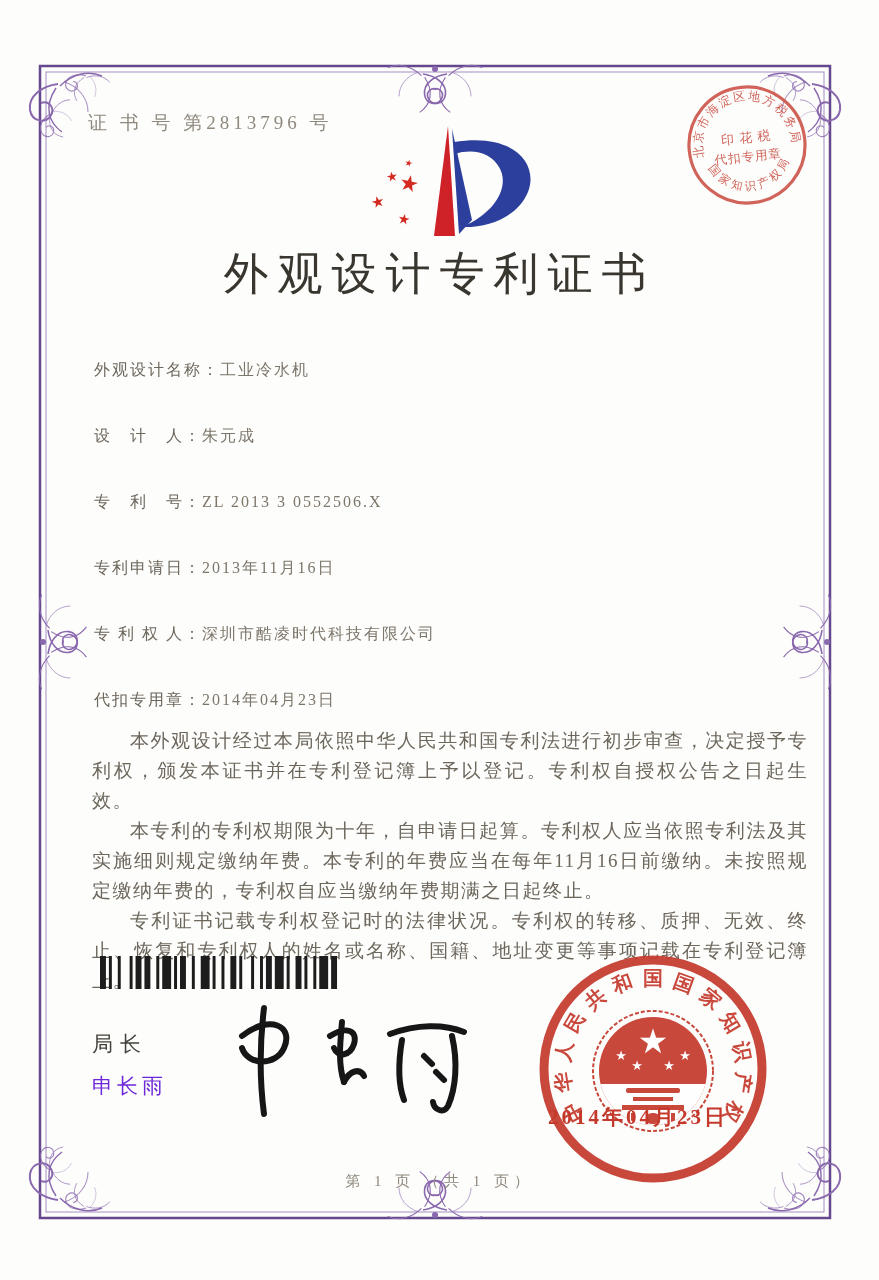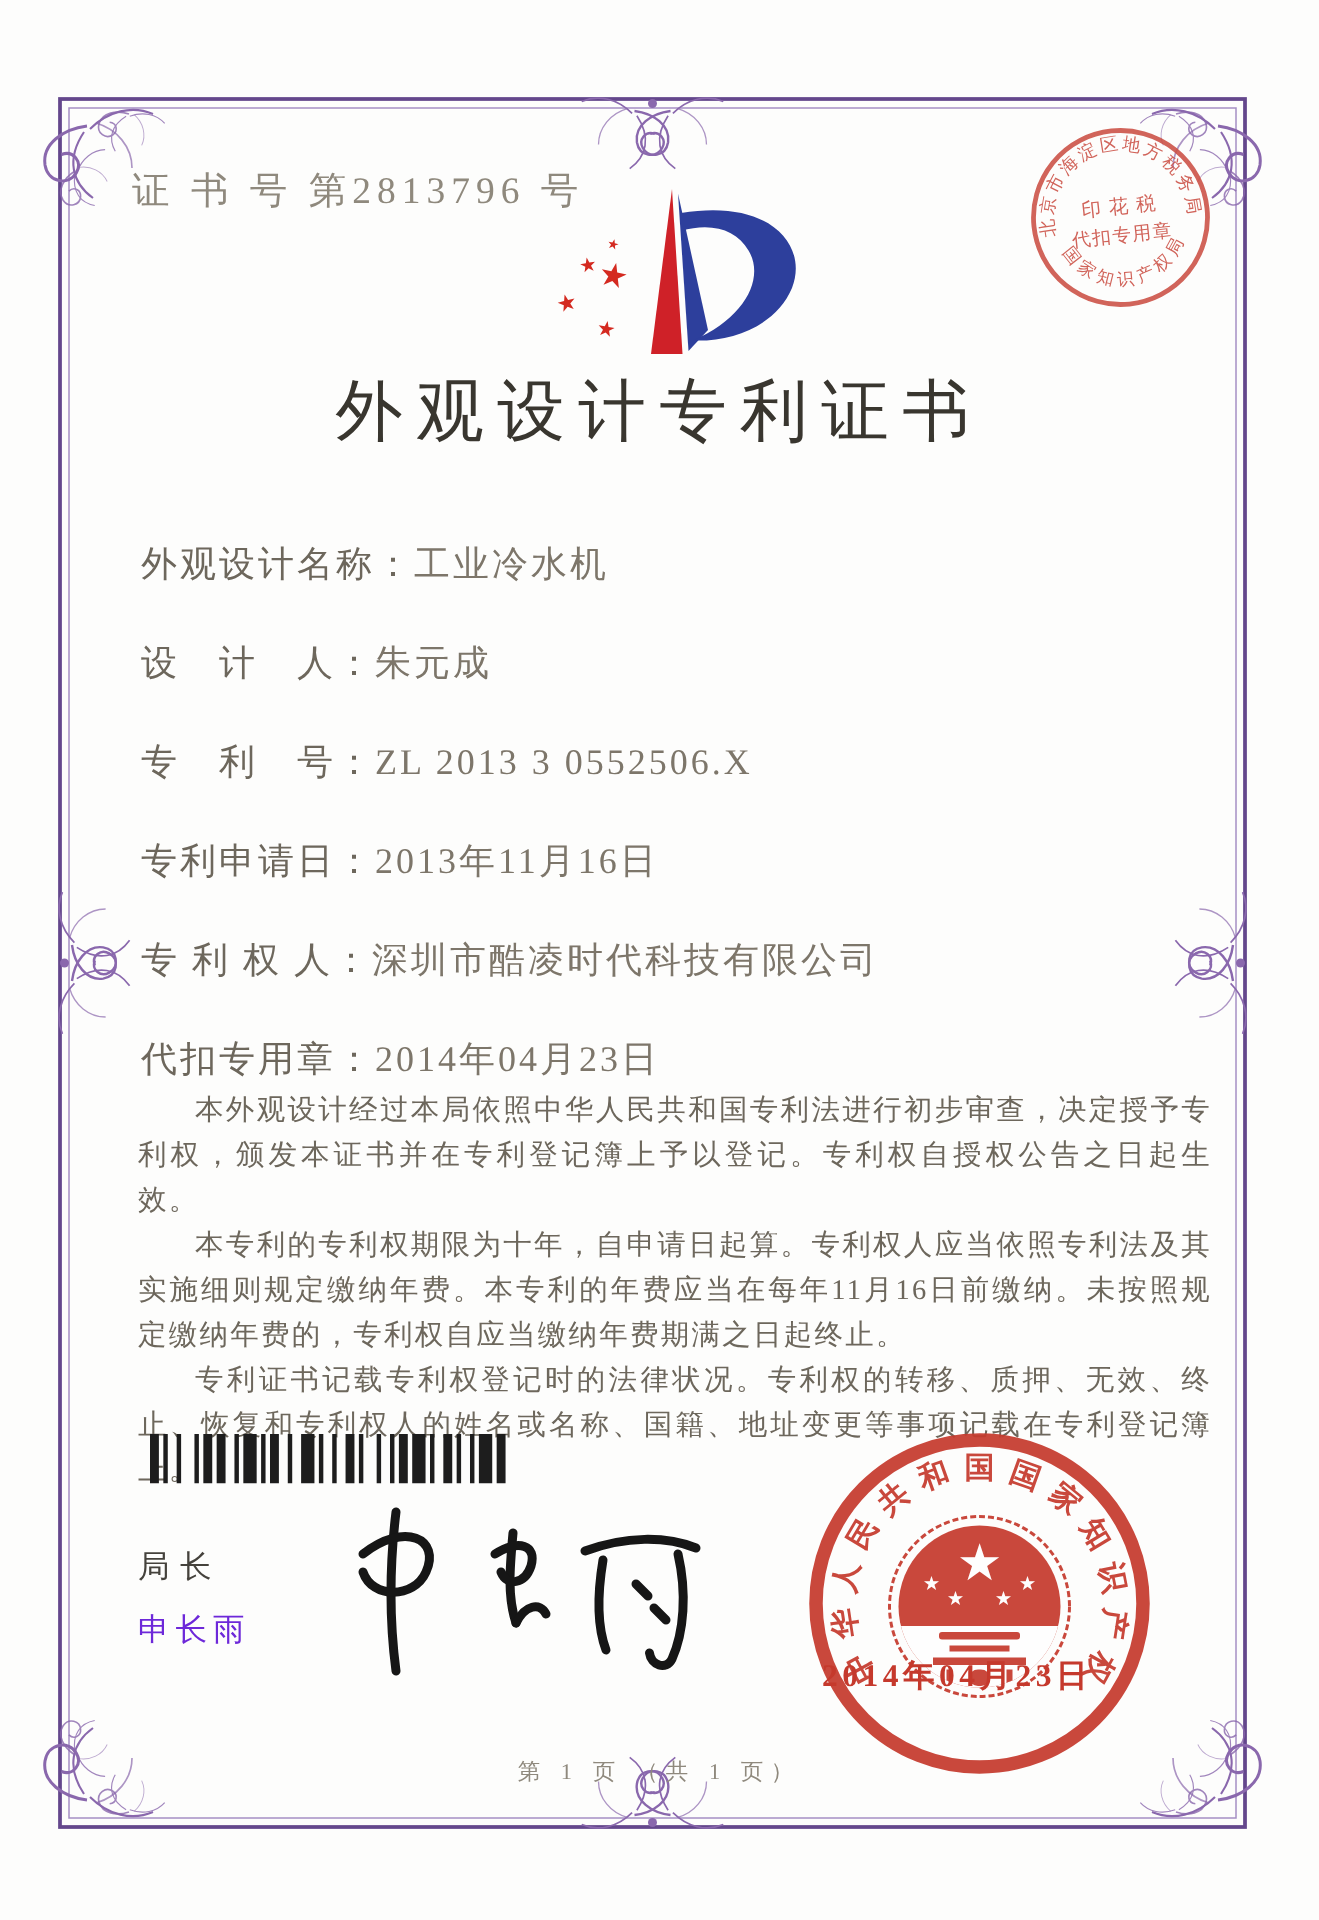--- a/index.html
+++ b/index.html
@@ -1,26 +1,26 @@
 <!DOCTYPE html>
 <html><head>
 <meta charset="utf-8">
 <style>
   html,body{margin:0;padding:0;background:#ffffff;}
   .page{position:relative;width:879px;height:1280px;background:#fdfdfc;
         font-family:"Liberation Serif","DejaVu Serif",serif;overflow:hidden;}
 
-  .cert-number{position:absolute;left:88px;top:110px;font-size:25px;
+  .cert-number{position:absolute;left:88px;top:110px;font-size:19px;
                letter-spacing:4px;color:#8f897d;}
   .logo{position:absolute;left:352px;top:124px;}
   .title{position:absolute;top:244px;left:0;width:100%;text-align:center;
          font-size:45px;letter-spacing:9px;color:#39362f;}
 
   .fields{position:absolute;left:94px;top:360px;width:700px;}
-  .field-row{font-size:24px;color:#6d675c;letter-spacing:2px;
+  .field-row{font-size:16px;color:#6d675c;letter-spacing:2px;
              margin-bottom:41px;height:25px;white-space:nowrap;}
   .field-value{color:#7d766a;}
 
   .paragraphs{position:absolute;left:92px;top:726px;width:716px;}
   .paragraphs p{margin:0;font-size:19px;line-height:30px;color:#6d675c;
                 letter-spacing:1.5px;text-align:justify;text-indent:2em;}
 
   .barcode{position:absolute;left:100px;top:956px;}
 
   .signer-title{position:absolute;left:92px;top:1030px;font-size:21px;

